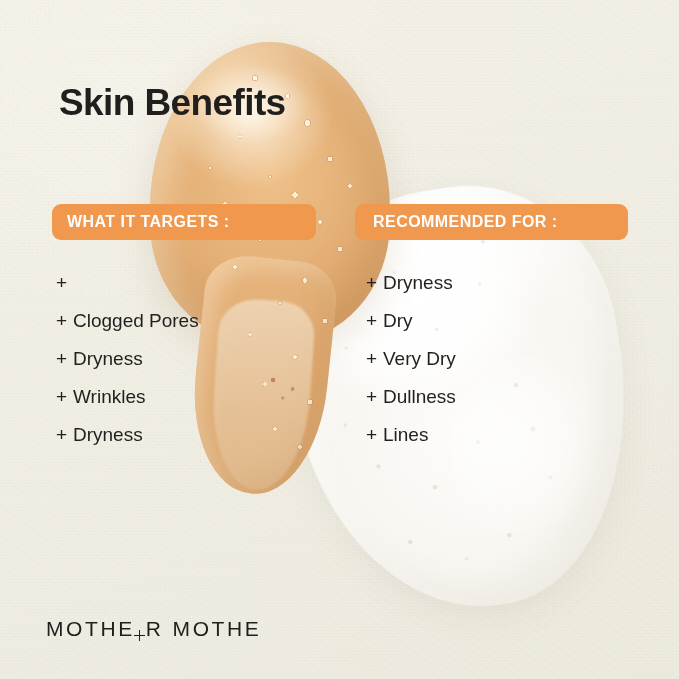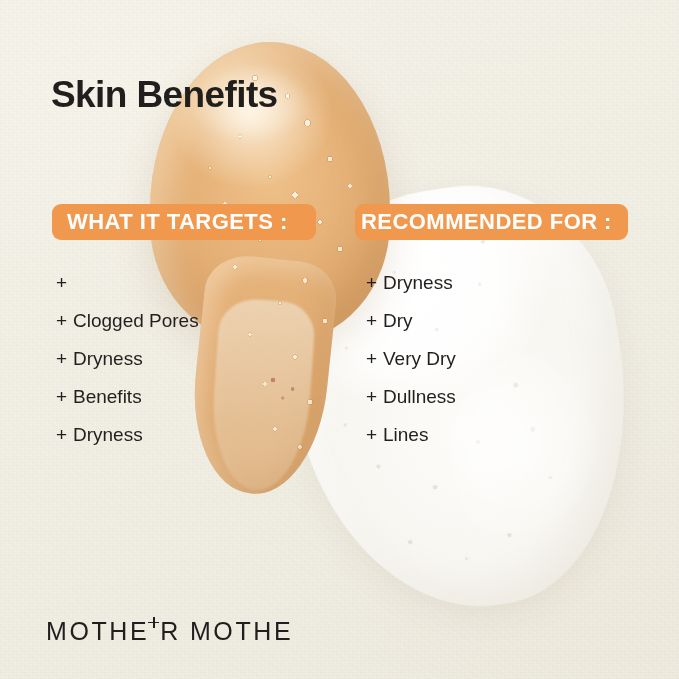--- a/index.html
+++ b/index.html
@@ -192,47 +192,47 @@
       radial-gradient(circle at 44% 70%, rgba(168,86,66,.40) 0 1.4px, rgba(0,0,0,0) 1.9px);
   }
 
   
   .content { position: absolute; inset: 0; }
 
   .page-title {
     position: absolute;
     left: 47px;
     top: 69px;
-    margin: 4px;
+    margin: 12px;
     font-size: 37px;
     line-height: 44px;
     font-weight: 700;
     letter-spacing: -0.6px;
     color: #211f1e;
   }
 
   .bar {
     position: absolute;
     top: 204px;
     height: 36px;
     border-radius: 9px;
     background: #f0984e;
     display: flex;
     align-items: center;
     box-sizing: border-box;
   }
   .bar-label {
     color: #ffffff;
-    font-size: 22px;
+    font-size: 16px;
     font-weight: 700;
     letter-spacing: .45px;
     white-space: nowrap;
   }
   #bar-targets     { left: 52px;  width: 264px; padding-left: 15px; }
-  #bar-recommended { left: 355px; width: 273px; padding-left: 6px; }
+  #bar-recommended { left: 355px; width: 273px; padding-left: 18px; }
 
   .list {
     position: absolute;
     margin: 0;
     padding: 0;
     list-style: none;
   }
   #list-targets     { left: 56px;  top: 272px; }
   #list-recommended { left: 366px; top: 272px; }
 
@@ -250,23 +250,23 @@
     font-size: 19px;
     color: #221f1e;
   }
 
   
   .logo {
     position: absolute;
     left: 46px;
     top: 617px;
     display: flex;
-    align-items: flex-start;
+    align-items: flex-end;
     color: #211f1e;
-    font-size: 25px;
+    font-size: 21px;
     letter-spacing: 2.6px;
     font-weight: 400;
     white-space: nowrap;
   }
   .logo-plus {
     display: inline-block;
     position: relative;
     width: 11px;
     height: 11px;
     margin: 0 1px 0 -1px;
@@ -321,21 +321,21 @@
       <li class="list-item">
         <span class="bullet">+</span>
         <span>Clogged Pores</span>
       </li>
       <li class="list-item">
         <span class="bullet">+</span>
         <span>Dryness</span>
       </li>
       <li class="list-item">
         <span class="bullet">+</span>
-        <span>Benefits</span>
+        <span>Wrinkles</span>
       </li>
       <li class="list-item">
         <span class="bullet">+</span>
         <span>Dryness</span>
       </li>
     </ul>
 
     <ul class="list" id="list-recommended">
       <li class="list-item">
         <span class="bullet">+</span>

